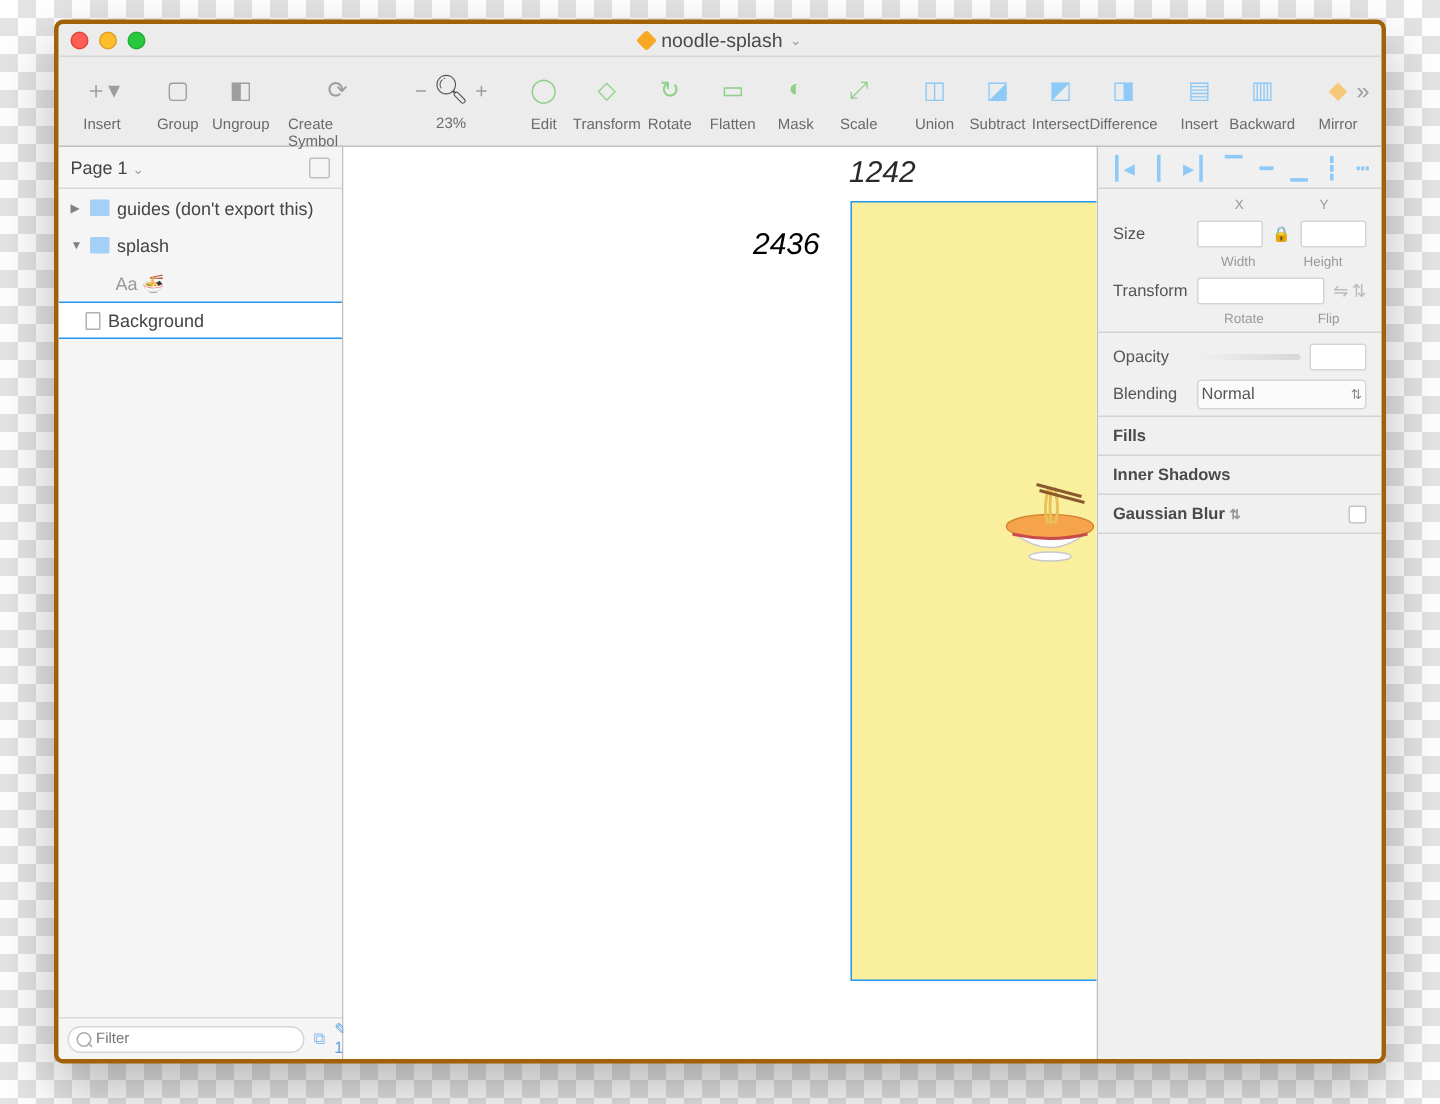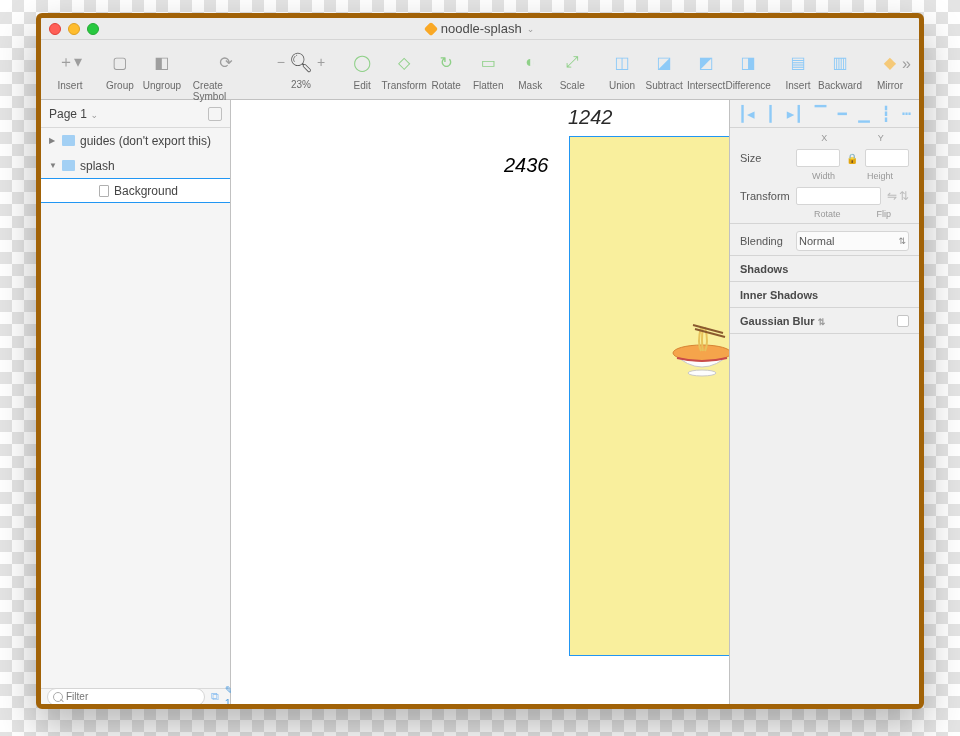--- a/index.html
+++ b/index.html
@@ -7,21 +7,21 @@
   background-image:
     linear-gradient(45deg,#e4e4e4 25%,transparent 25%),
     linear-gradient(-45deg,#e4e4e4 25%,transparent 25%),
     linear-gradient(45deg,transparent 75%,#e4e4e4 75%),
     linear-gradient(-45deg,transparent 75%,#e4e4e4 75%);
   background-size: 24px 24px;
   background-position: 0 0,0 12px,12px -12px,-12px 0;
   background-color:#fff;
   width:960px;height:736px;overflow:hidden;
 }
-.window{position:absolute;left:36px;top:13px;width:888px;height:696px;background:#ececec;border:5px solid #a16207;border-radius:6px;box-shadow:0 18px 40px rgba(0,0,0,.28);overflow:hidden;display:flex;flex-direction:column;}
+.window{position:absolute;left:36px;top:13px;width:888px;height:696px;background:#ececec;border:3px solid #a16207;border-radius:6px;box-shadow:0 18px 40px rgba(0,0,0,.28);overflow:hidden;display:flex;flex-direction:column;}
 .titlebar{height:22px;display:flex;align-items:center;justify-content:center;position:relative;font-size:13px;color:#4a4a4a;border-bottom:1px solid #d5d5d5;flex:none;}
 .traffic{position:absolute;left:8px;top:5px;display:flex;gap:7px;}
 .dot{width:12px;height:12px;border-radius:50%;}
 .dot.r{background:#ff5f57;border:1px solid #e14138;}
 .dot.y{background:#ffbd2e;border:1px solid #dfa022;}
 .dot.g{background:#28c940;border:1px solid #26ab36;}
 .title-wrap{display:flex;align-items:center;gap:5px;}
 .diamond{width:10px;height:10px;transform:rotate(45deg);background:#f9a825;border-radius:2px;}
 .chev-down{font-size:9px;color:#9b9b9b;}
 .toolbar{height:60px;border-bottom:1px solid #c1c1c1;display:flex;align-items:flex-start;padding:5px 8px 0;flex:none;position:relative;}
@@ -37,21 +37,21 @@
 .zoom-sign{font-size:14px;color:#9e9e9e;}
 .zoom-mag{font-size:19px;color:#555;}
 .body{flex:1;display:flex;overflow:hidden;}
 .left{width:190px;border-right:1px solid #c1c1c1;background:#f5f5f5;display:flex;flex-direction:column;}
 .page-head{height:28px;border-bottom:1px solid #d9d9d9;display:flex;align-items:center;justify-content:space-between;padding:0 8px;font-size:12px;color:#444;}
 .layers{flex:1;overflow:auto;font-size:12px;color:#444;}
 .layer{height:25px;display:flex;align-items:center;padding-left:8px;gap:5px;}
 .layer.sel{background:#fff;border:1px solid #2196f3;border-left:none;border-right:none;}
 .disclosure{width:8px;font-size:8px;color:#808080;}
 .fold-icon{width:13px;height:11px;border-radius:1px;}
-.left-bottom{height:16px;border-top:1px solid #d9d9d9;display:flex;align-items:center;padding:0 6px;gap:6px;font-size:11px;color:#8a8a8a;}
+.left-bottom{height:28px;border-top:1px solid #d9d9d9;display:flex;align-items:center;padding:0 6px;gap:6px;font-size:11px;color:#8a8a8a;}
 .filter-inp{flex:1;height:18px;border:1px solid #d5d5d5;border-radius:9px;background:#fff;font-size:10px;padding:0 6px 0 18px;color:#888;}
 .filter-wrap{position:relative;flex:1;display:flex;}
 .filter-wrap::before{content:"";position:absolute;left:6px;top:4px;width:8px;height:8px;border:1px solid #aaa;border-radius:50%;}
 .filter-wrap::after{content:"";position:absolute;left:13px;top:12px;width:4px;height:1px;background:#aaa;transform:rotate(45deg);}
 .canvas-area{flex:1;background:#fff;position:relative;overflow:hidden;font-style:italic;}
 .canvas-area::-webkit-scrollbar{display:none;}
 .dim-w{position:absolute;left:337px;top:6px;font-size:20px;color:#2a2a2a;}
 .dim-h{position:absolute;left:273px;top:54px;font-size:20px;color:#000000;}
 .artboard{position:absolute;left:338px;top:36px;width:265px;height:520px;background:#f9ef9d;border:1px solid #2196f3;}
 .noodle-bowl{position:absolute;left:50%;top:42%;transform:translate(-50%,-50%);}
@@ -221,21 +221,24 @@
         <div class="layer">
           <span class="disclosure">▶</span>
           <span class="fold-icon" style="background:#a3d0f4"></span>
           <span>guides (don't export this)</span>
         </div>
         <div class="layer">
           <span class="disclosure">▼</span>
           <span class="fold-icon" style="background:#a3d0f4"></span>
           <span>splash</span>
         </div>
-        <div class="layer sel" style="padding-left:58px">
+        <div class="layer" style="padding-left:38px;color:#9a9a9a">
+          <span>Aa 🍜</span>
+        </div>
+        <div class="layer sel" style="padding-left:18px">
           <span style="width:10px;height:12px;border:1px solid #b0b0b0;border-radius:1px"></span>
           <span>Background</span>
         </div>
       </div>
       <div class="left-bottom">
         <div class="filter-wrap">
           <input class="filter-inp" placeholder="Filter" style="">
         </div>
         <span style="color:#8abef0">⧉</span>
         <span style="color:#5aa2e0">✎ <span>1</span></span>
@@ -298,29 +301,34 @@
           </div>
         </div>
         <div class="sublabels">
             <span>Rotate</span>
             <span>Flip</span>
           </div>
       </div>
 
       <div class="inspect">
         <div class="ins-row">
+          <span class="ins-label">Opacity</span>
+          <div class="opacity-slider"></div>
+          <div class="ins-field" style="max-width:38px"></div>
+        </div>
+        <div class="ins-row">
           <span class="ins-label">Blending</span>
           <div class="blend-select">
             <span>Normal</span>
             <span style="font-size:9px;color:#888">⇅</span>
           </div>
         </div>
       </div>
 
-      <div class="section-head">Shadows</div>
+      <div class="section-head">Fills</div>
       <div class="section-head">Inner Shadows</div>
       <div class="section-head" style="justify-content:space-between">
         <span><span>Gaussian Blur</span> <span style="font-size:9px;color:#999">⇅</span></span>
         <span style="width:12px;height:12px;border:1px solid #c5c5c5;border-radius:2px;background:#fff"></span>
       </div>
     </div>
 
   </div>
 </div>
 

